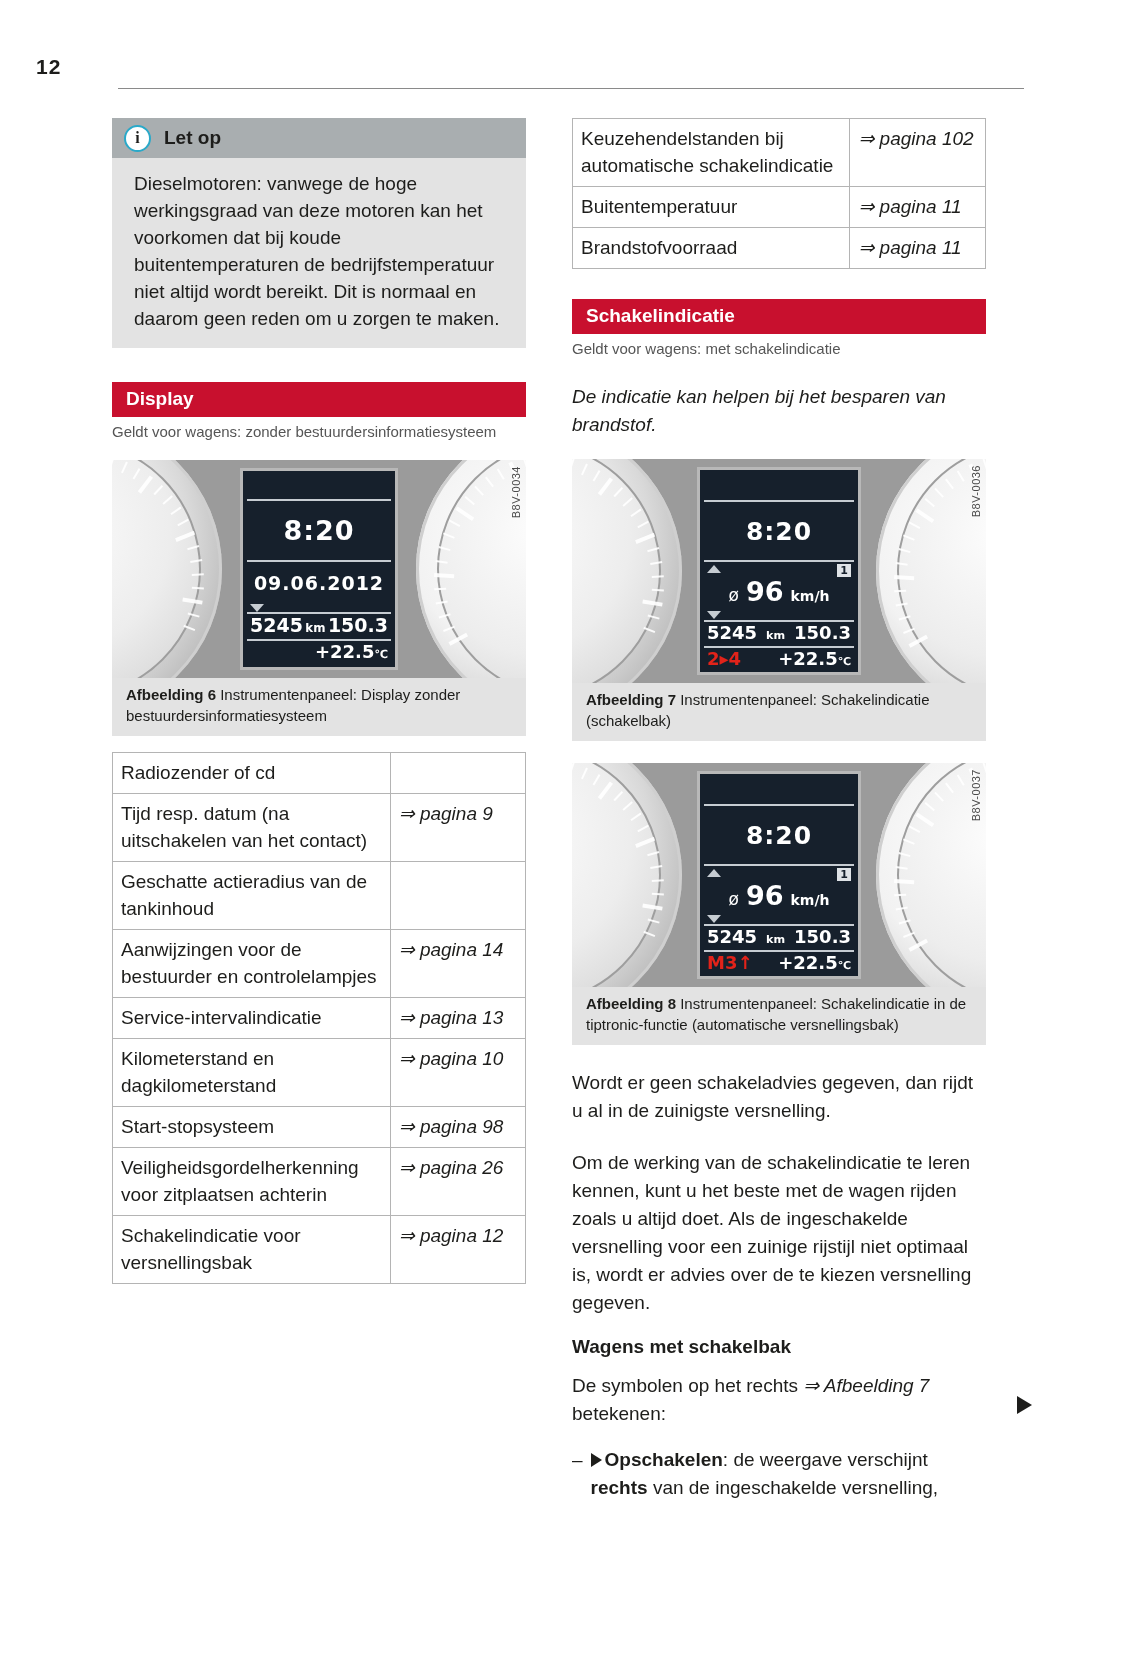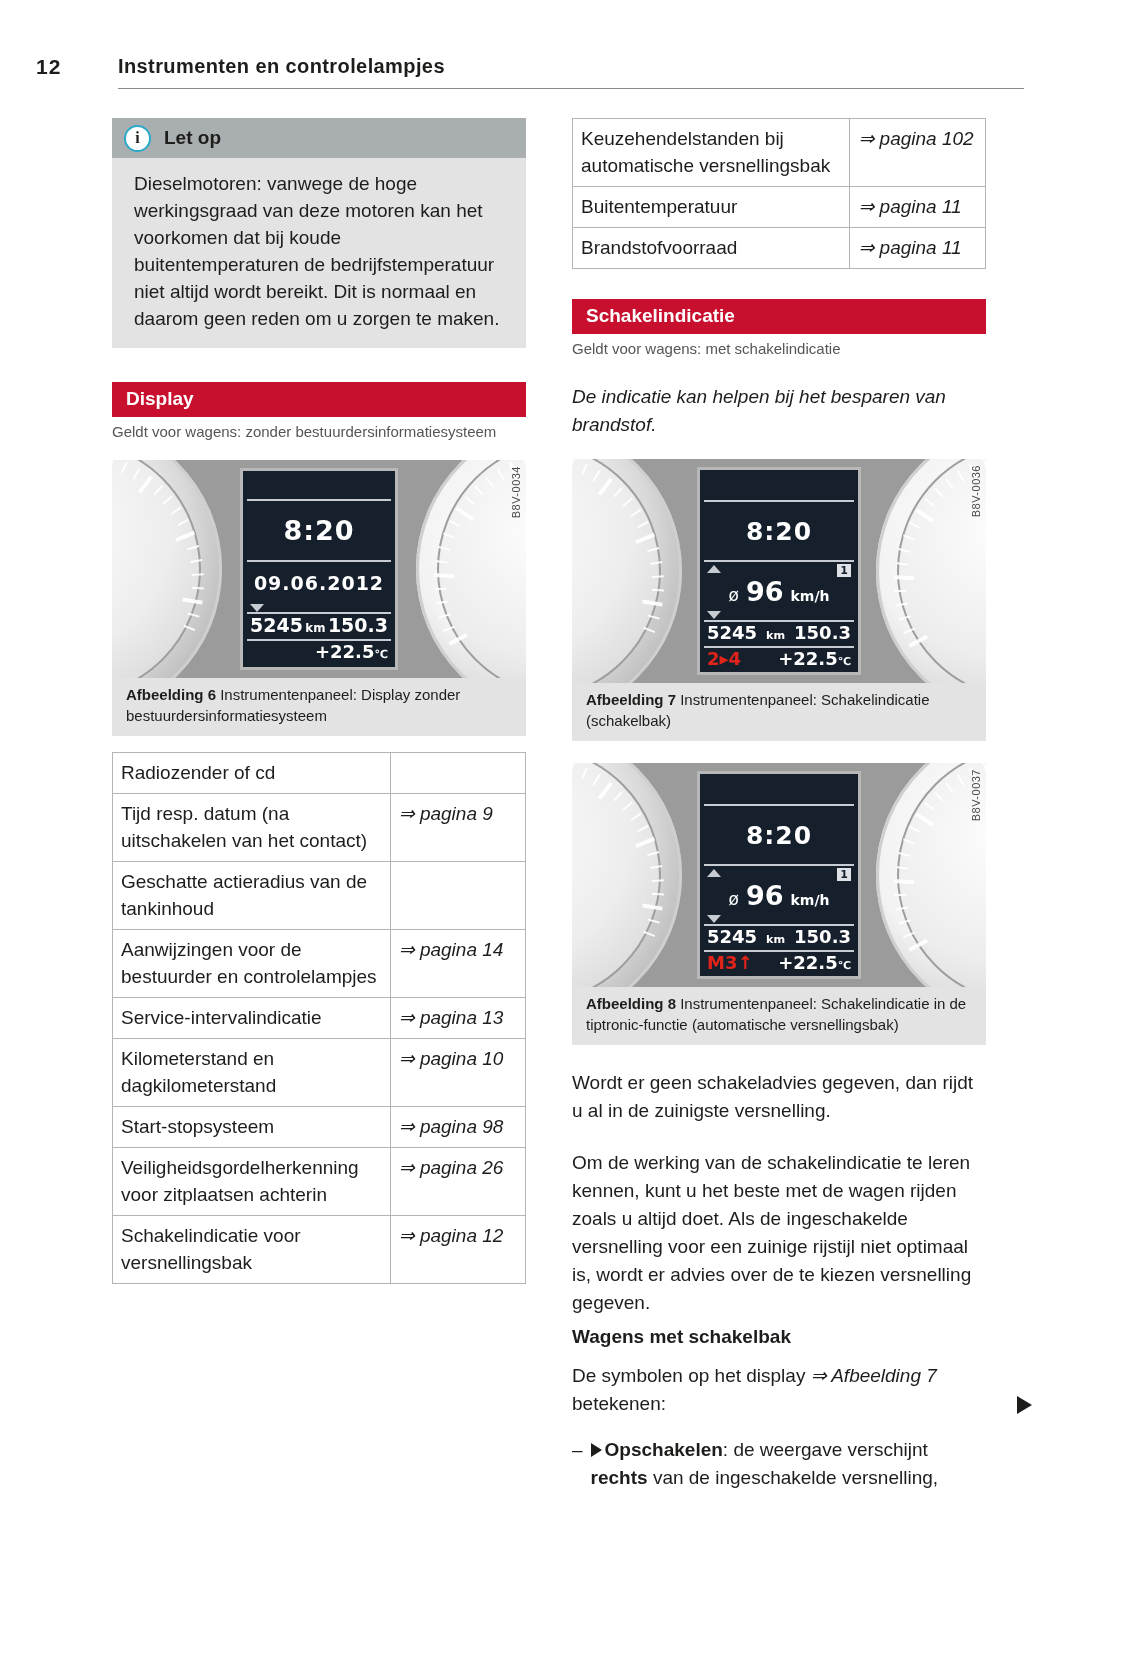--- a/index.html
+++ b/index.html
@@ -139,21 +139,21 @@
   .badge1 {
     position:absolute; right:7px; top:2px;
     background:#dfe3e7; color:#16202c; font-size:11px; font-weight:bold;
     padding:0 3px; line-height:13px;
   }
   .avg-sym { font-size:.82em; }
 
   
   .para { font-size:19px; line-height:28px; margin-top:24px; }
   .para.italic { font-style:italic; }
-  .subhead { font-size:19px; font-weight:bold; margin-top:9px; }
+  .subhead { font-size:19px; font-weight:bold; margin-top:19px; }
 
   
   table.ref {
     width:414px; border-collapse:collapse;
     font-size:19px;
   }
   table.ref td {
     border:1px solid #b4b4b4;
     padding:6px 8px 7px 8px;
     vertical-align:top;
@@ -177,21 +177,20 @@
     width:0; height:0;
     border-top:9px solid transparent; border-bottom:9px solid transparent;
     border-left:15px solid #1d1d1b;
   }
 </style>
 </head>
 <body>
 
 <div class="page-header">
   <div class="page-number">12</div>
-  <div class="header-title">Instrumenten en controlelampjes</div>
   <div class="header-rule"></div>
 </div>
 
 <div class="col-left">
 
   <div class="note-box">
     <div class="note-head">
       <div class="info-icon">i</div>
       <div class="note-title">Let op</div>
     </div>
@@ -319,21 +318,21 @@
         </tr>
       </tbody>
   </table>
 </div>
 
 <div class="col-right">
 
   <table class="ref" id="tbl-cont">
     <tbody>
         <tr>
-          <td class="c1">Keuzehendelstanden bij automatische versnellingsbak</td>
+          <td class="c1">Keuzehendelstanden bij automatische schakelindicatie</td>
           <td class="c2">⇒ pagina 102</td>
         </tr>
         <tr>
           <td class="c1">Buitentemperatuur</td>
           <td class="c2">⇒ pagina 11</td>
         </tr>
         <tr>
           <td class="c1">Brandstofvoorraad</td>
           <td class="c2">⇒ pagina 11</td>
         </tr>
@@ -514,21 +513,21 @@
     </div>
     <div class="figcaption">
       <b>Afbeelding 8</b>
       <span>Instrumentenpaneel: Schakelindicatie in de tiptronic-functie (automatische versnellingsbak)</span>
     </div>
   </div>
 
   <div class="para">Wordt er geen schakeladvies gegeven, dan rijdt u al in de zuinigste versnelling.</div>
   <div class="para">Om de werking van de schakelindicatie te leren kennen, kunt u het beste met de wagen rijden zoals u altijd doet. Als de ingeschakelde versnelling voor een zuinige rijstijl niet optimaal is, wordt er advies over de te kiezen versnelling gegeven.</div>
   <div class="subhead">Wagens met schakelbak</div>
-  <div class="para" style="margin-top:14px"><span>De symbolen op het display </span><i>⇒ Afbeelding 7</i><span> betekenen:</span></div>
+  <div class="para" style="margin-top:14px"><span>De symbolen op het rechts </span><i>⇒ Afbeelding 7</i><span> betekenen:</span></div>
 
   <div class="bullet">
     <span class="dash">–</span>
     <span class="txt"><span class="tri-right"></span><b>Opschakelen</b><span>: de weergave verschijnt </span><b>rechts</b><span> van de ingeschakelde versnelling,</span></span>
   </div>
 </div>
 
 <div class="page-next"></div>
 
 </body></html>

